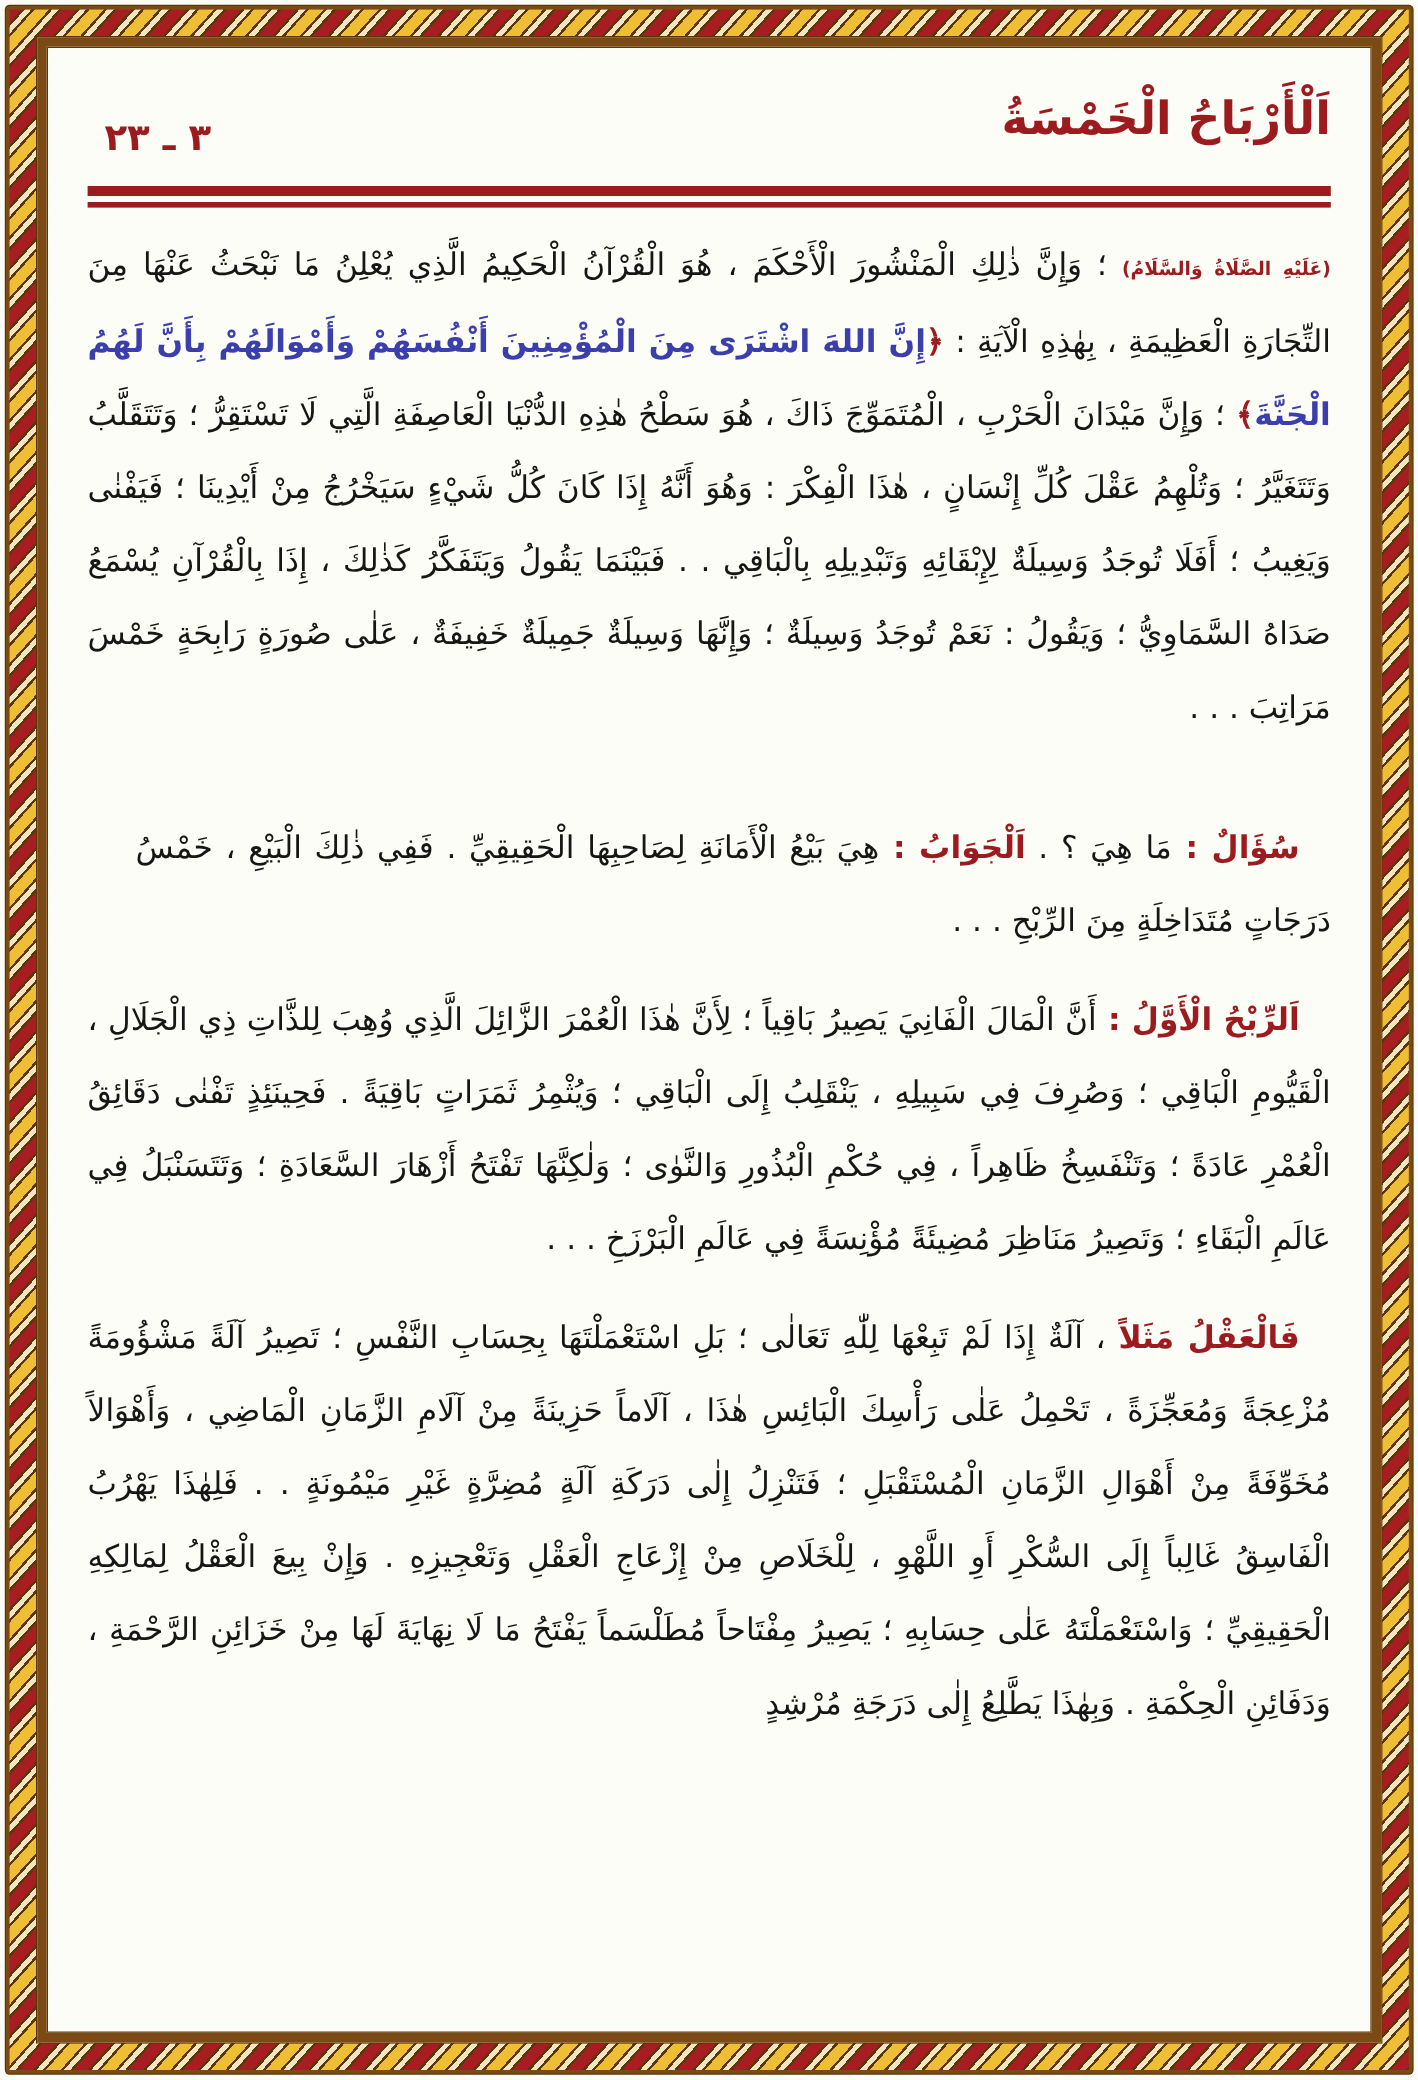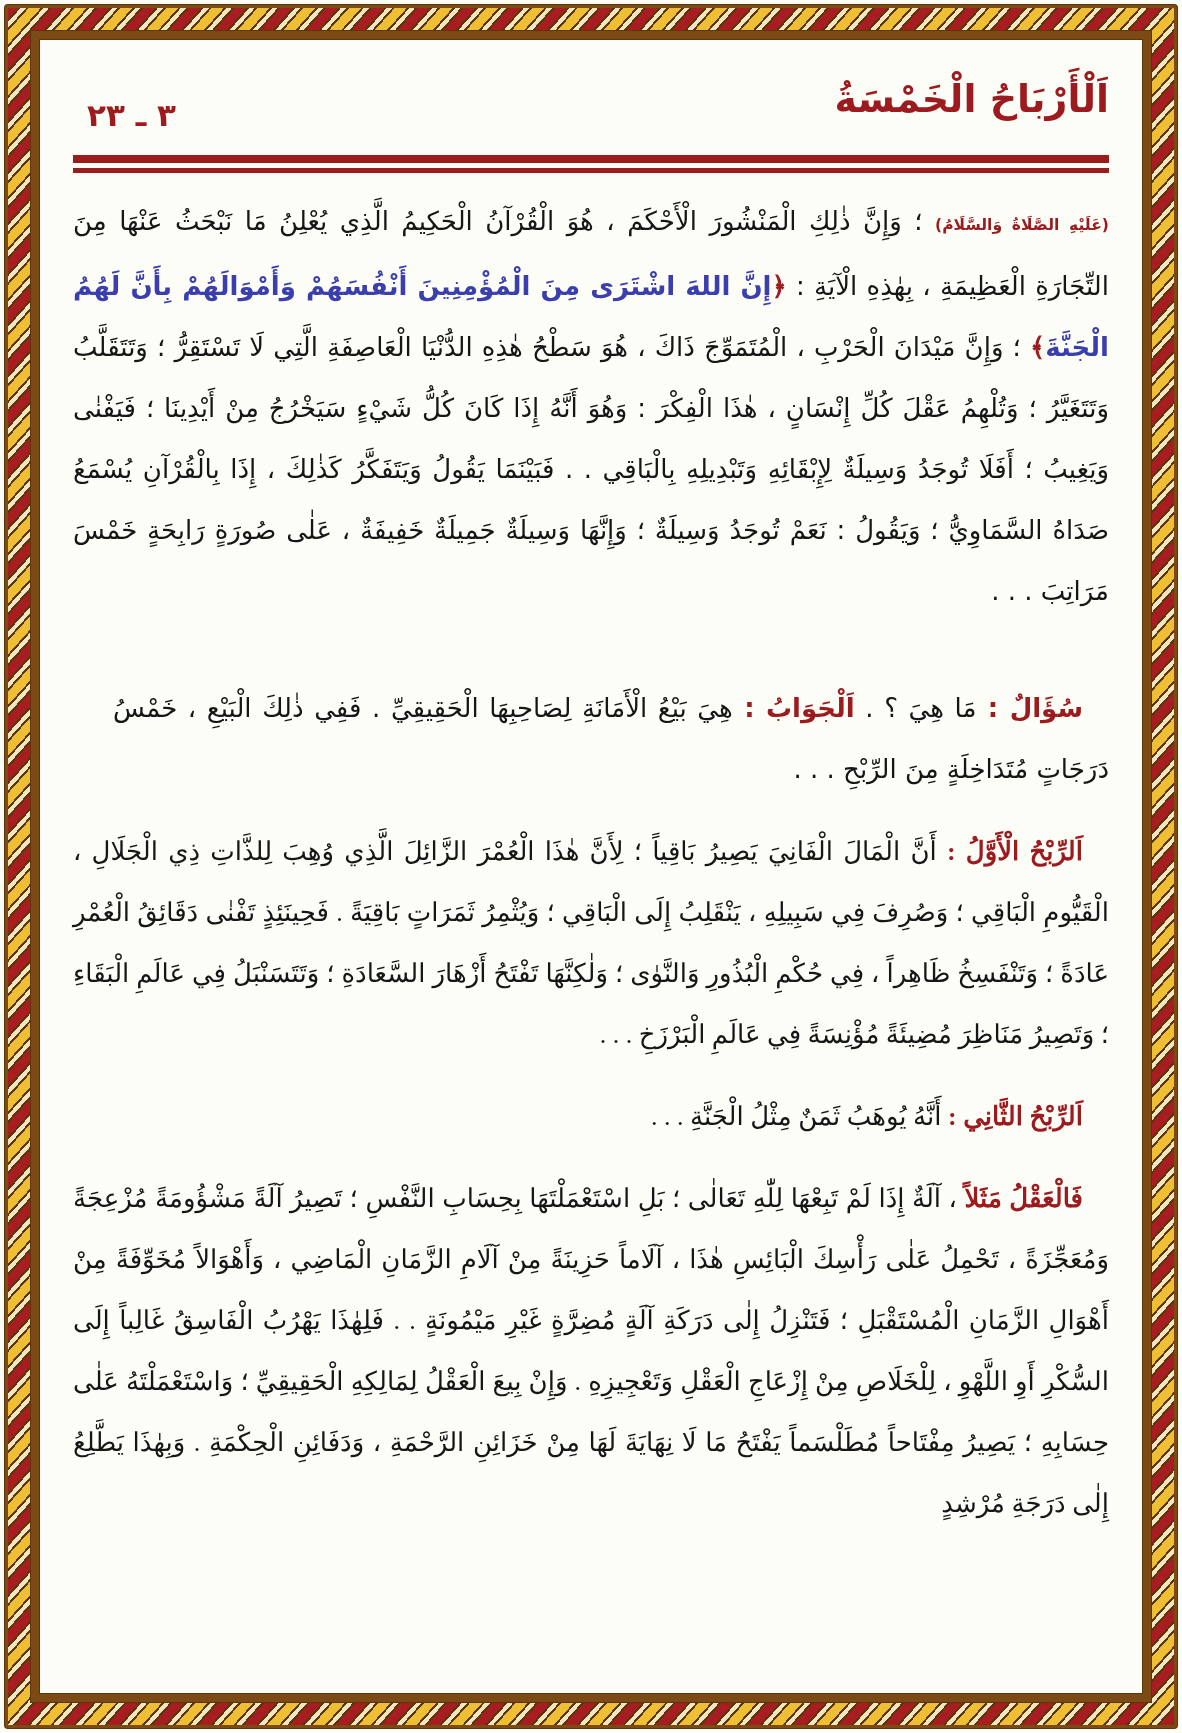--- a/index.html
+++ b/index.html
@@ -76,21 +76,21 @@
   .body {
     direction: rtl;
     font-family: "DejaVu Sans", sans-serif;
     font-size: 26px;
     line-height: 61px;
     color: var(--text-black);
     text-align: justify;
   }
   .para { margin: 0; text-indent: 26px; }
   .para.no-indent { text-indent: 0; }
-  .para.gap    { margin-top: 21px; font-family: Liberation Serif, serif; }
+  .para.gap    { margin-top: 21px; }
   .para.gap-xl { margin-top: 56px; margin-left: 40px; }
 
   .accent  { color: var(--accent-red); font-weight: bold; }
   .verse   { color: var(--verse-blue); font-weight: bold; }
   .bracket { color: var(--accent-red); font-weight: bold; }
   .seal    { color: var(--accent-red); font-size: 0.60em; font-weight: bold; }
 </style>
 </head>
 <body>
 
@@ -103,20 +103,19 @@
           <h1 class="title">اَلْأَرْبَاحُ الْخَمْسَةُ</h1>
           <div class="page-number">٣ ـ ٢٣</div>
         </header>
 
         <div class="double-rule"></div>
 
         <main class="body">
           <p class="para no-indent"><span class="seal">(عَلَيْهِ الصَّلَاةُ وَالسَّلَامُ)</span><span> ؛ وَإِنَّ ذٰلِكِ الْمَنْشُورَ الْأَحْكَمَ ، هُوَ الْقُرْآنُ الْحَكِيمُ الَّذِي يُعْلِنُ مَا نَبْحَثُ عَنْهَا مِنَ التِّجَارَةِ الْعَظِيمَةِ ، بِهٰذِهِ الْآيَةِ : </span><span class="bracket">﴿</span><span class="verse">إِنَّ اللهَ اشْتَرَى مِنَ الْمُؤْمِنِينَ أَنْفُسَهُمْ وَأَمْوَالَهُمْ بِأَنَّ لَهُمُ الْجَنَّةَ</span><span class="bracket">﴾</span><span> ؛ وَإِنَّ مَيْدَانَ الْحَرْبِ ، الْمُتَمَوِّجَ ذَاكَ ، هُوَ سَطْحُ هٰذِهِ الدُّنْيَا الْعَاصِفَةِ الَّتِي لَا تَسْتَقِرُّ ؛ وَتَتَقَلَّبُ وَتَتَغَيَّرُ ؛ وَتُلْهِمُ عَقْلَ كُلِّ إِنْسَانٍ ، هٰذَا الْفِكْرَ : وَهُوَ أَنَّهُ إِذَا كَانَ كُلُّ شَيْءٍ سَيَخْرُجُ مِنْ أَيْدِينَا ؛ فَيَفْنٰى وَيَغِيبُ ؛ أَفَلَا تُوجَدُ وَسِيلَةٌ لِإِبْقَائِهِ وَتَبْدِيلِهِ بِالْبَاقِي . . فَبَيْنَمَا يَقُولُ وَيَتَفَكَّرُ كَذٰلِكَ ، إِذَا بِالْقُرْآنِ يُسْمَعُ صَدَاهُ السَّمَاوِيُّ ؛ وَيَقُولُ : نَعَمْ تُوجَدُ وَسِيلَةٌ ؛ وَإِنَّهَا وَسِيلَةٌ جَمِيلَةٌ خَفِيفَةٌ ، عَلٰى صُورَةٍ رَابِحَةٍ خَمْسَ مَرَاتِبَ . . .</span></p>
           <p class="para gap-xl"><span class="accent">سُؤَالٌ : </span><span>مَا هِيَ ؟ . </span><span class="accent">اَلْجَوَابُ : </span><span>هِيَ بَيْعُ الْأَمَانَةِ لِصَاحِبِهَا الْحَقِيقِيِّ . فَفِي ذٰلِكَ الْبَيْعِ ، خَمْسُ دَرَجَاتٍ مُتَدَاخِلَةٍ مِنَ الرِّبْحِ . . .</span></p>
           <p class="para gap"><span class="accent">اَلرِّبْحُ الْأَوَّلُ : </span><span>أَنَّ الْمَالَ الْفَانِيَ يَصِيرُ بَاقِياً ؛ لِأَنَّ هٰذَا الْعُمْرَ الزَّائِلَ الَّذِي وُهِبَ لِلذَّاتِ ذِي الْجَلَالِ ، الْقَيُّومِ الْبَاقِي ؛ وَصُرِفَ فِي سَبِيلِهِ ، يَنْقَلِبُ إِلَى الْبَاقِي ؛ وَيُثْمِرُ ثَمَرَاتٍ بَاقِيَةً . فَحِينَئِذٍ تَفْنٰى دَقَائِقُ الْعُمْرِ عَادَةً ؛ وَتَنْفَسِخُ ظَاهِراً ، فِي حُكْمِ الْبُذُورِ وَالنَّوٰى ؛ وَلٰكِنَّهَا تَفْتَحُ أَزْهَارَ السَّعَادَةِ ؛ وَتَتَسَنْبَلُ فِي عَالَمِ الْبَقَاءِ ؛ وَتَصِيرُ مَنَاظِرَ مُضِيئَةً مُؤْنِسَةً فِي عَالَمِ الْبَرْزَخِ . . .</span></p>
-          <p class="para gap"><span class="accent">اَلرِّبْحُ الثَّانِي : </span><span>أَنَّهُ يُوهَبُ ثَمَنٌ مِثْلُ الْجَنَّةِ . . .</span></p>
           <p class="para gap"><span class="accent">فَالْعَقْلُ مَثَلاً</span><span> ، آلَةٌ إِذَا لَمْ تَبِعْهَا لِلّٰهِ تَعَالٰى ؛ بَلِ اسْتَعْمَلْتَهَا بِحِسَابِ النَّفْسِ ؛ تَصِيرُ آلَةً مَشْؤُومَةً مُزْعِجَةً وَمُعَجِّزَةً ، تَحْمِلُ عَلٰى رَأْسِكَ الْبَائِسِ هٰذَا ، آلَاماً حَزِينَةً مِنْ آلَامِ الزَّمَانِ الْمَاضِي ، وَأَهْوَالاً مُخَوِّفَةً مِنْ أَهْوَالِ الزَّمَانِ الْمُسْتَقْبَلِ ؛ فَتَنْزِلُ إِلٰى دَرَكَةِ آلَةٍ مُضِرَّةٍ غَيْرِ مَيْمُونَةٍ . . فَلِهٰذَا يَهْرُبُ الْفَاسِقُ غَالِباً إِلَى السُّكْرِ أَوِ اللَّهْوِ ، لِلْخَلَاصِ مِنْ إِزْعَاجِ الْعَقْلِ وَتَعْجِيزِهِ . وَإِنْ بِيعَ الْعَقْلُ لِمَالِكِهِ الْحَقِيقِيِّ ؛ وَاسْتَعْمَلْتَهُ عَلٰى حِسَابِهِ ؛ يَصِيرُ مِفْتَاحاً مُطَلْسَماً يَفْتَحُ مَا لَا نِهَايَةَ لَهَا مِنْ خَزَائِنِ الرَّحْمَةِ ، وَدَفَائِنِ الْحِكْمَةِ . وَبِهٰذَا يَطَّلِعُ إِلٰى دَرَجَةِ مُرْشِدٍ</span></p>
         </main>
 
       </div>
     </div>
   </div>
 </div>
 
 </body></html>

